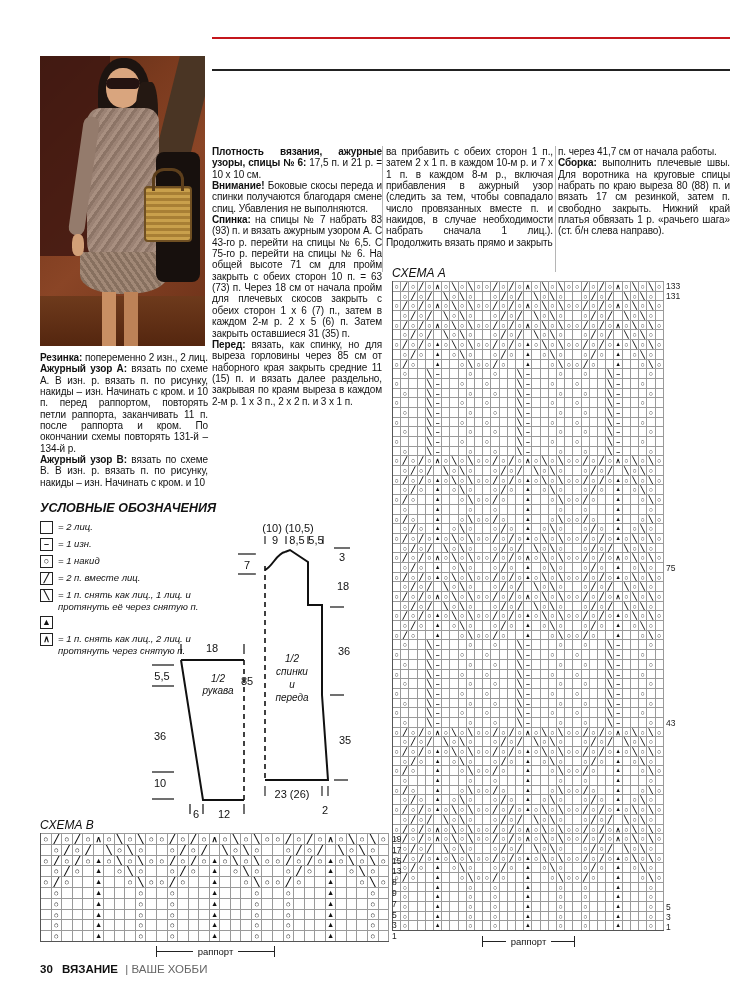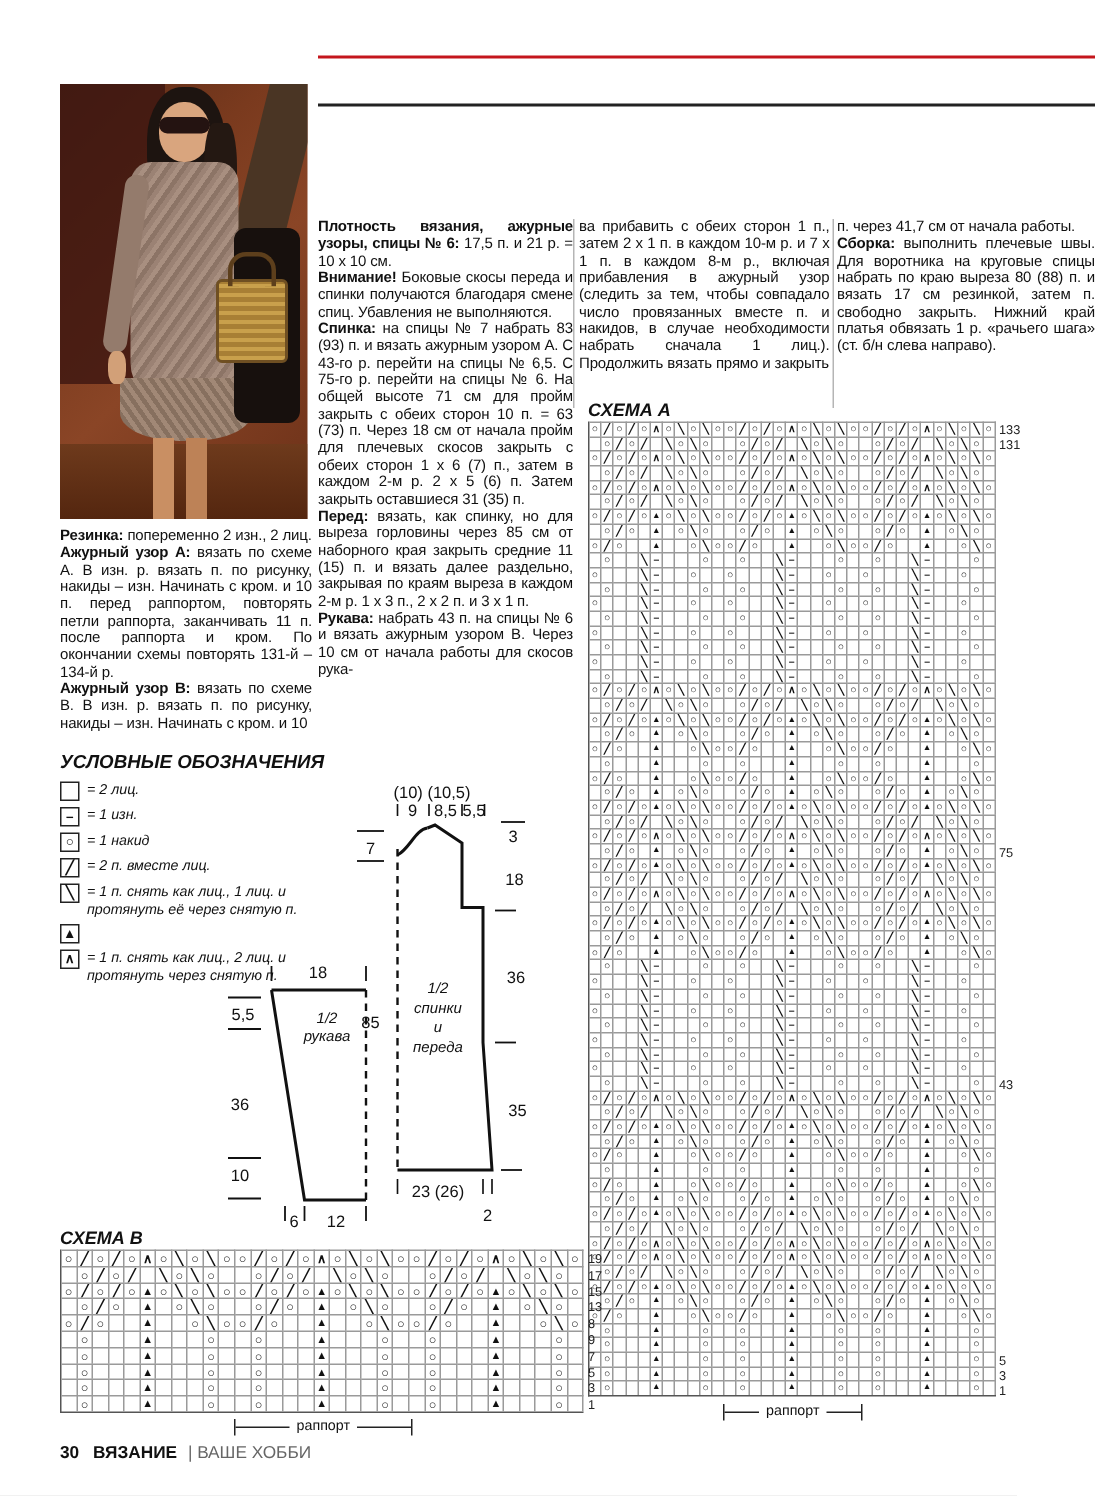--- a/index.html
+++ b/index.html
@@ -33,21 +33,21 @@
   #legend{left:40px;top:521px;width:175px;}
   .leg-item{display:flex;align-items:flex-start;margin-bottom:4px;}
   .leg-sym{width:11px;height:11px;border:1.3px solid #222;margin-right:5px;flex:0 0 auto;
            font-size:9px;line-height:11px;text-align:center;font-weight:bold;}
   .leg-txt{font-size:9.5px;line-height:11.5px;font-style:italic;}
   
   svg text{font-family:"Liberation Sans", sans-serif;}
   .dimtxt{font-size:11px;fill:#111;}
   .dimlab{font-size:10px;font-style:italic;fill:#111;}
   
-  .chart-title{font-size:12px;font-weight:bold;font-style:italic;}
+  .chart-title{font-size:12px;font-weight:normal;font-style:italic;}
   .chart{display:grid;border-left:1px solid #555;border-bottom:1px solid #555;background:#fff;}
   .cc{border-right:1px solid #9a9a9a;border-top:1px solid #9a9a9a;text-align:center;overflow:hidden;
       color:#111;font-weight:bold;}
   .rowlab{position:absolute;font-size:8.5px;color:#222;}
   .rapport{position:absolute;height:11px;border-left:1.5px solid #222;border-right:1.5px solid #222;
            display:flex;align-items:center;}
   .rapport .line{flex:1;height:0;border-top:1.3px solid #222;}
   .rapport .lbl{padding:0 5px;font-size:9.5px;color:#111;transform:translateY(-0.5px);}
   
   #footer{left:40px;top:963px;font-size:11.5px;}
@@ -88,21 +88,20 @@
   <div id="leftcol" class="abs txtcol">
       <p><b>Резинка:</b><span> попеременно 2 изн., 2 лиц.</span></p>
       <p><b>Ажурный узор А:</b><span> вязать по схеме А. В изн. р. вязать п. по рисунку, накиды – изн. Начинать с кром. и 10 п. перед раппортом, повторять петли раппорта, заканчивать 11 п. после раппорта и кром. По окончании схемы повторять 131-й – 134-й р.</span></p>
       <p><b>Ажурный узор В:</b><span> вязать по схеме В. В изн. р. вязать п. по рисунку, накиды – изн. Начинать с кром. и 10</span></p>
     </div>
   <div id="col1" class="abs txtcol">
       <p><b>Плотность вязания, ажурные узоры, спицы № 6:</b><span> 17,5 п. и 21 р. = 10 х 10 см.</span></p>
       <p><b>Внимание!</b><span> Боковые скосы переда и спинки получаются благодаря смене спиц. Убавления не выполняются.</span></p>
       <p><b>Спинка:</b><span> на спицы № 7 набрать 83 (93) п. и вязать ажурным узором А. С 43-го р. перейти на спицы № 6,5. С 75-го р. перейти на спицы № 6. На общей высоте 71 см для пройм закрыть с обеих сторон 10 п. = 63 (73) п. Через 18 см от начала пройм для плечевых скосов закрыть с обеих сторон 1 х 6 (7) п., затем в каждом 2-м р. 2 х 5 (6) п. Затем закрыть оставшиеся 31 (35) п.</span></p>
       <p><b>Перед:</b><span> вязать, как спинку, но для выреза горловины через 85 см от наборного края закрыть средние 11 (15) п. и вязать далее раздельно, закрывая по краям выреза в каждом 2-м р. 1 х 3 п., 2 х 2 п. и 3 х 1 п.</span></p>
-      <p><b>Рукава:</b><span> набрать 43 п. на спицы № 6 и вязать ажурным узором В. Через 10 см от начала работы для скосов рука-</span></p>
     </div>
   <div id="col2" class="abs txtcol">
       <p><span>ва прибавить с обеих сторон 1 п., затем 2 х 1 п. в каждом 10-м р. и 7 х 1 п. в каждом 8-м р., включая прибавления в ажурный узор (следить за тем, чтобы совпадало число провязанных вместе п. и накидов, в случае необходимости набрать сначала 1 лиц.). Продолжить вязать прямо и закрыть</span></p>
     </div>
   <div id="col3" class="abs txtcol">
       <p><span>п. через 41,7 см от начала работы.</span></p>
       <p><b>Сборка:</b><span> выполнить плечевые швы. Для воротника на круговые спицы набрать по краю выреза 80 (88) п. и вязать 17 см резинкой, затем п. свободно закрыть. Нижний край платья обвязать 1 р. «рачьего шага» (ст. б/н слева направо).</span></p>
     </div>
   <div class="abs vdiv" style="left:382px;top:146px;height:126px;"></div>
   <div class="abs vdiv" style="left:555px;top:146px;height:126px;"></div>

